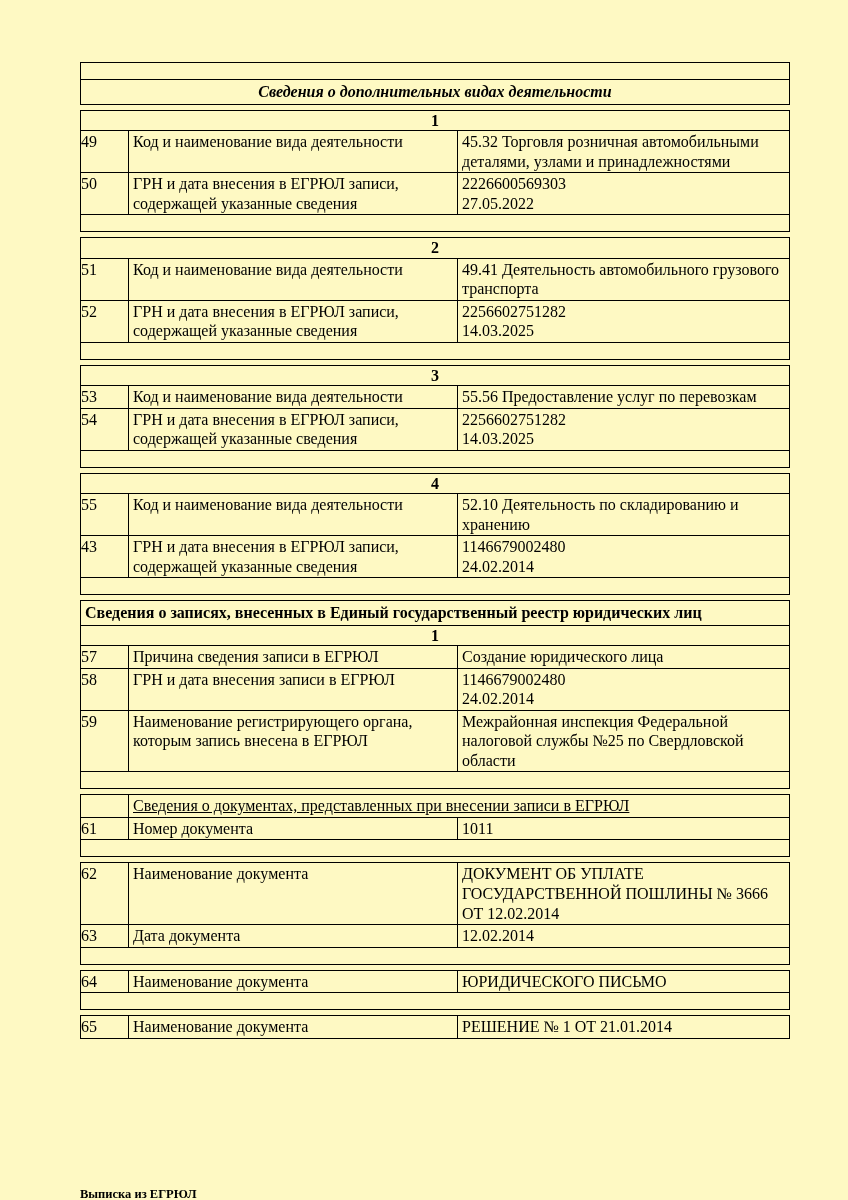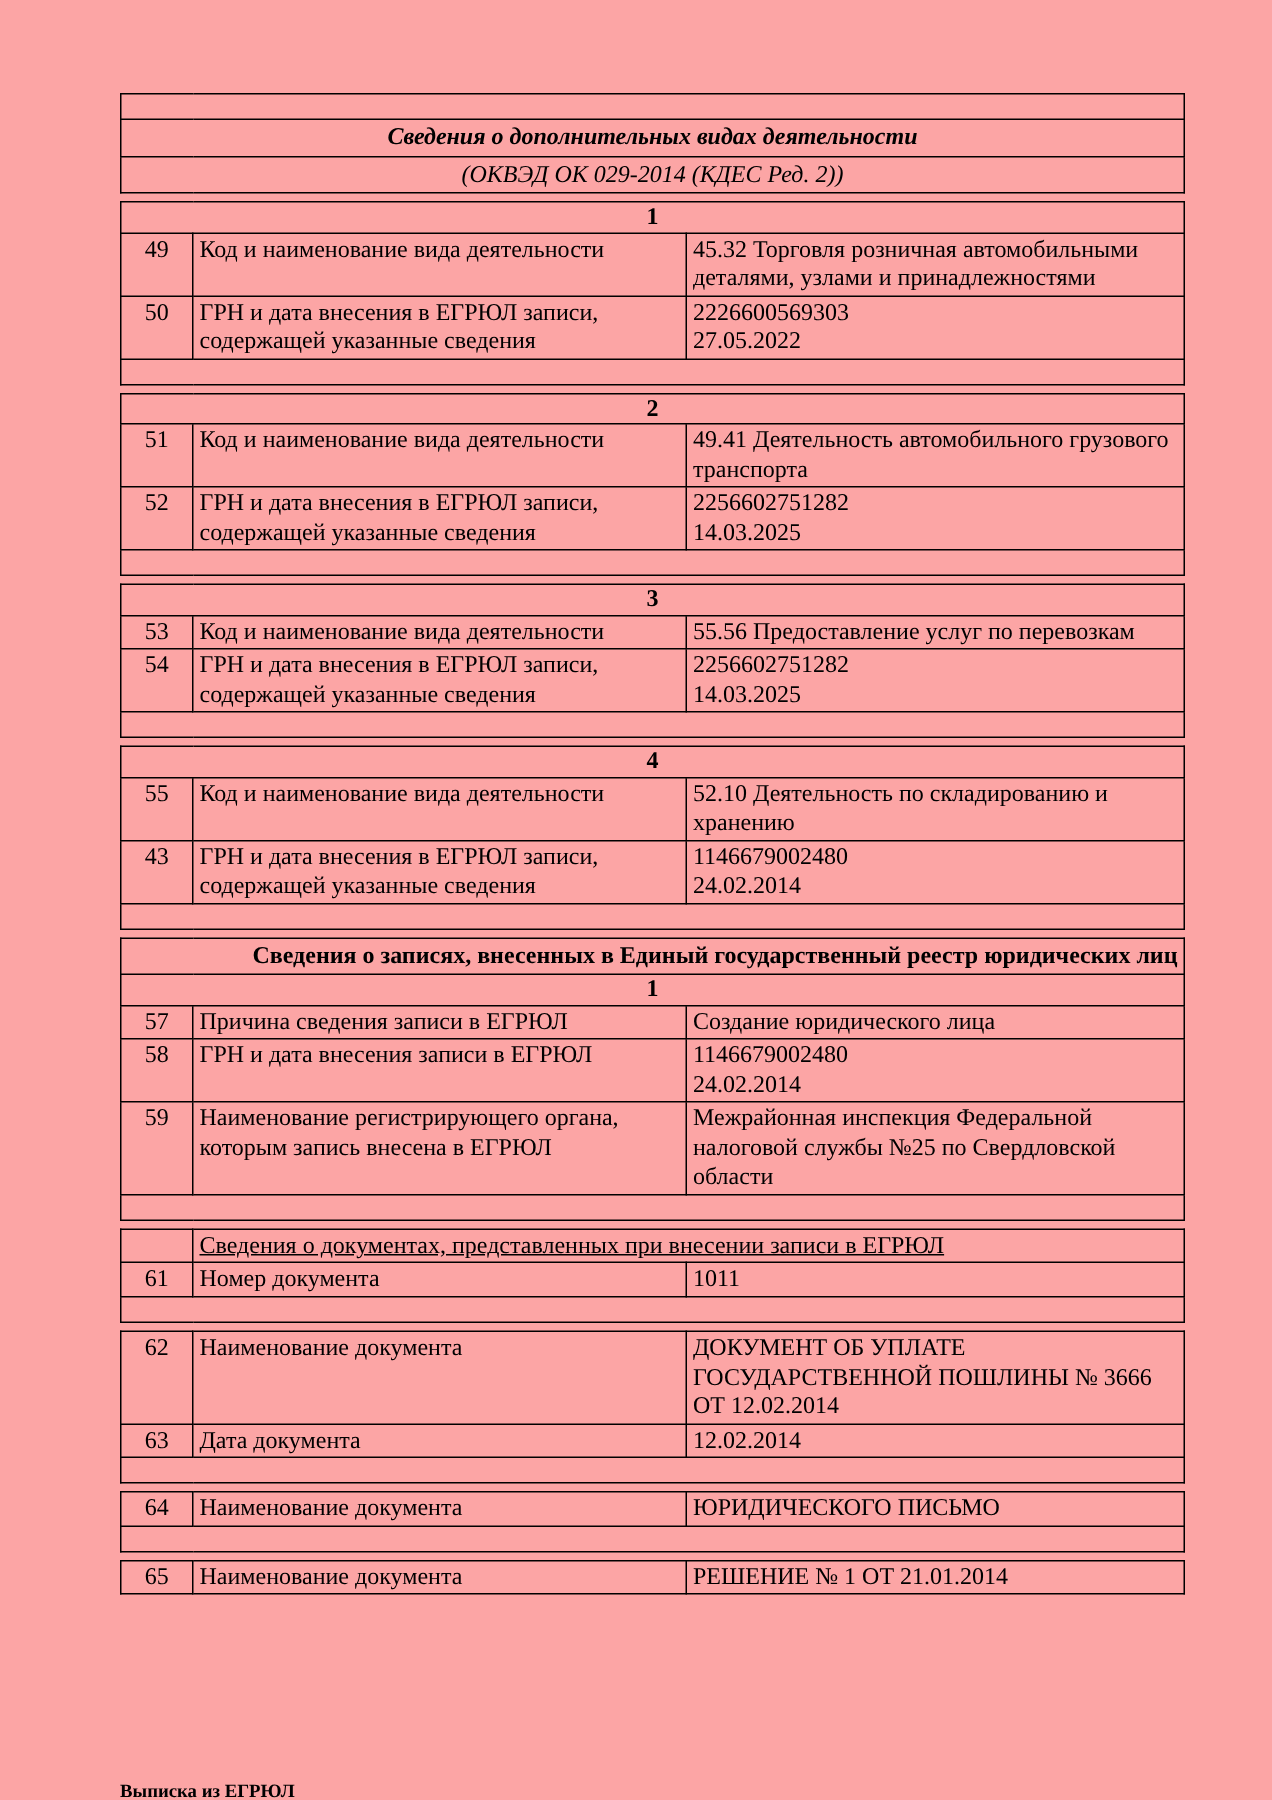--- a/index.html
+++ b/index.html
@@ -3,50 +3,50 @@
 <meta charset="utf-8">
 <style>
   * { box-sizing: border-box; }
   html, body { margin: 0; padding: 0; }
   body {
     width: 848px; height: 1200px;
     background: #ffffff;
     font-family: "Liberation Serif", serif;
     color: #000;
   }
-  .page { position: relative; width: 848px; height: 1200px; background: #fca5a5; overflow: hidden; }
+  .page { position: relative; width: 848px; height: 1200px; background: #fef9c3; overflow: hidden; }
   .content { position: absolute; left: 80px; top: 62px; width: 709px; }
 
   table.blk {
     border-collapse: collapse;
     width: 709px;
     table-layout: fixed;
     margin: 0 0 5px 0;
   }
   col.c1 { width: 48px; }
   col.c2 { width: 329px; }
   col.c3 { width: 332px; }
 
   td {
     border: 1px solid #000;
     vertical-align: top;
     padding: 1px 4px;
     font-size: 16px;
     line-height: 1.22;
     overflow: hidden;
   }
-  td.num { text-align: center; padding-left: 0; padding-right: 0; }
+  td.num { padding-left: 0; padding-right: 0; }
   td.val { white-space: pre-line; }
 
   tr.topspacer td { height: 17px; }
   tr.spacer td { height: 17px; }
 
   tr.main-title td { text-align: center; font-weight: bold; font-style: italic; padding: 2px 4px; }
   tr.sub-title td { text-align: center; font-style: italic; padding: 2px 4px; }
-  tr.records-title td { text-align: right; font-weight: bold; padding: 2px 4px; }
+  tr.records-title td { text-align: left; font-weight: bold; padding: 2px 4px; }
   tr.secnum td { text-align: center; font-weight: bold; height: 20px; padding: 0 4px; }
   tr.docs-title td.title { text-align: left; text-decoration: underline; }
 
   .footer { position: absolute; left: 80px; top: 1188px; width: 709px; height: 30px; font-size: 12.5px; line-height: 13px; }
   .f-left { position: absolute; left: 0; top: 0; }
   .f-left .b { font-weight: bold; }
   .f-center { position: absolute; left: 0; right: 0; top: 13px; text-align: center; }
   .f-right { position: absolute; right: 0; top: 13px; }
 </style>
 </head>
@@ -60,23 +60,20 @@
           <col class="c1">
           <col class="c2">
           <col class="c3">
         </colgroup>
       <tbody>
           <tr class="topspacer">
             <td colspan="3"></td>
           </tr>
       <tr class="main-title">
             <td colspan="3">Сведения о дополнительных видах деятельности</td>
-          </tr>
-      <tr class="sub-title">
-            <td colspan="3">(ОКВЭД ОК 029-2014 (КДЕС Ред. 2))</td>
           </tr>
     </tbody>
       </table>
 
     <table class="blk">
       <colgroup>
           <col class="c1">
           <col class="c2">
           <col class="c3">
         </colgroup>

